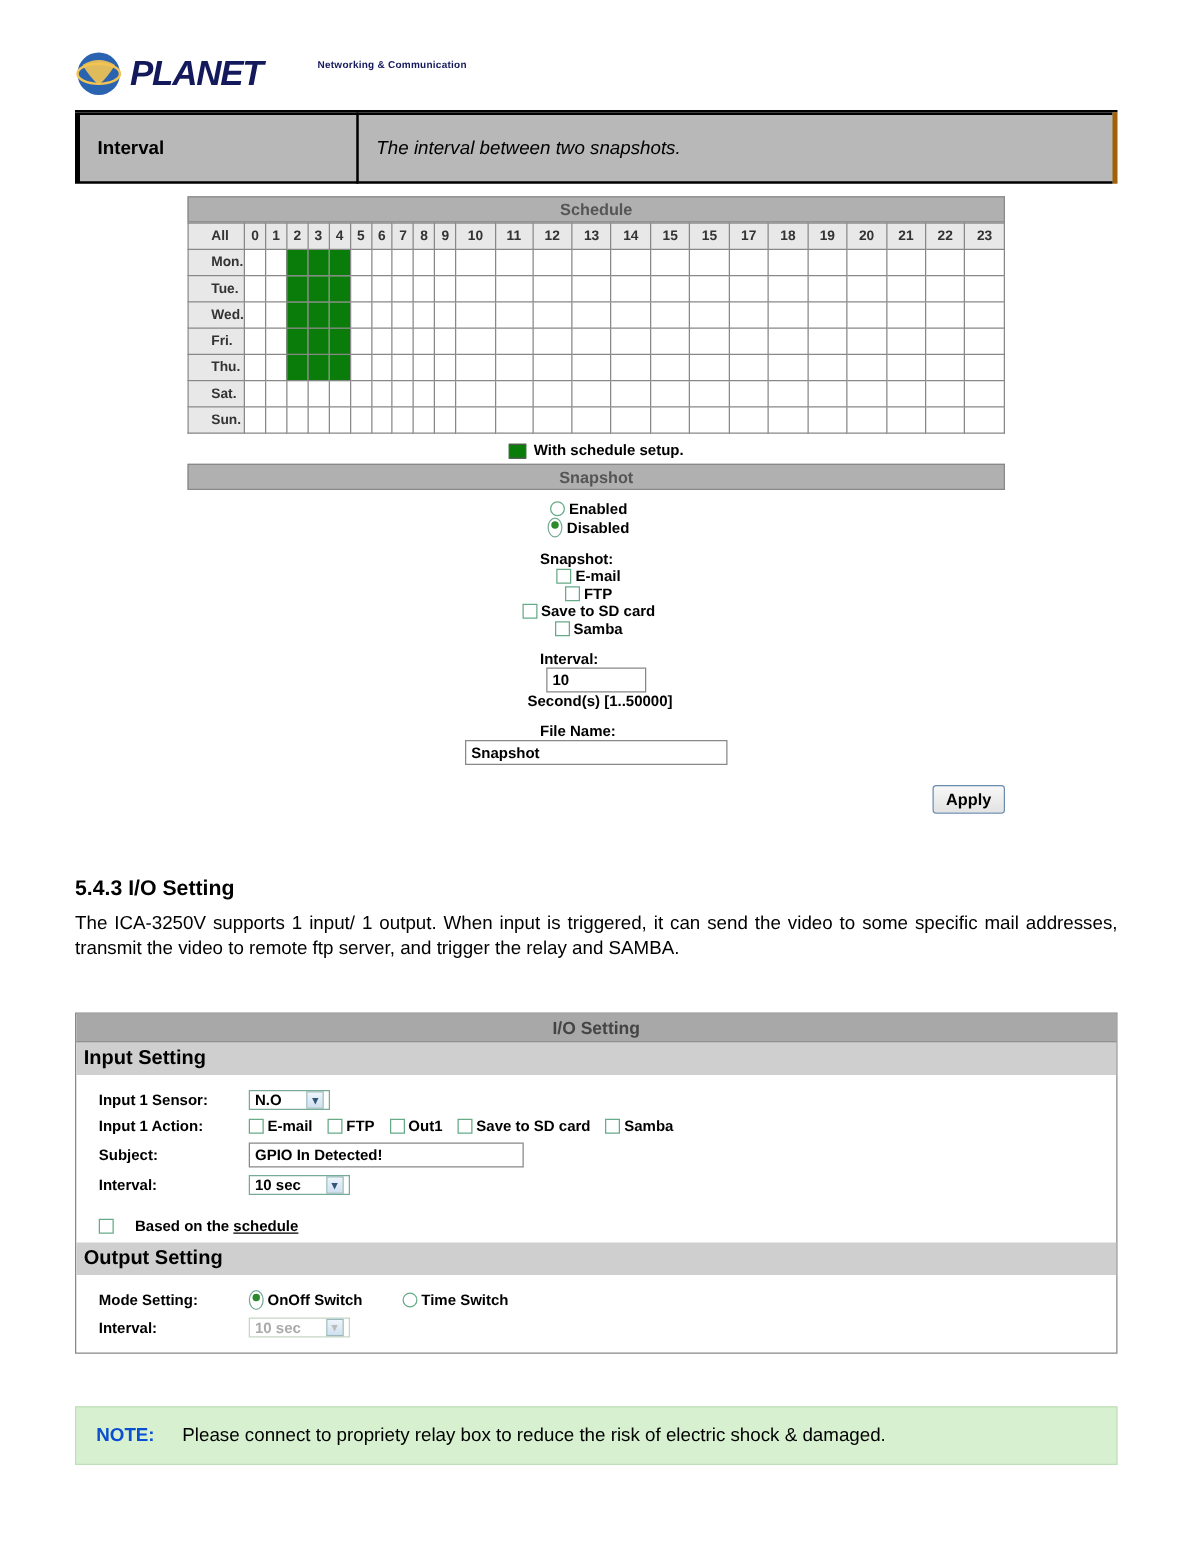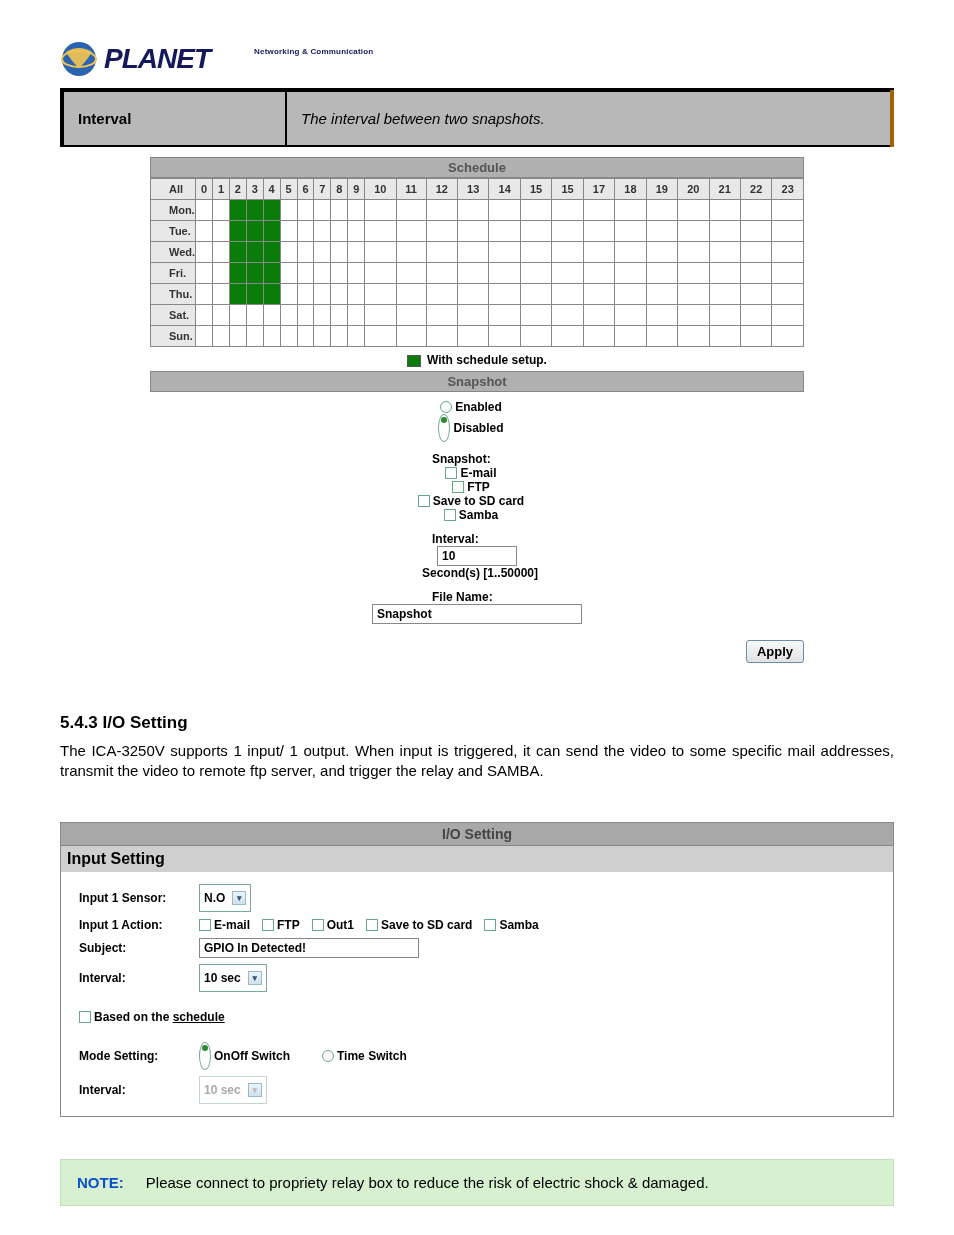--- a/index.html
+++ b/index.html
@@ -95,30 +95,30 @@
     background: #a8a8a8; text-align: center; font-weight: bold; font-size: 14px; color: #444;
     padding: 3px 0; border-bottom: 1px solid #888;
   }
   .io-sec-hdr {
     background: #cfcfcf; font-weight: bold; font-size: 16px; padding: 4px 6px;
   }
   .io-body { padding: 6px 18px; font-size: 12px; }
   .io-row { display: flex; align-items: center; margin: 6px 0; }
   .io-row .lab { width: 120px; font-weight: bold; font-size: 12px; }
   .sel {
-    border: 1px solid #7a9; background: #fff; height: 28px; font-size: 12px; font-weight: bold;
-    display: inline-flex; align-items: center; padding: 0 4px; gap: 7px;
+    border: 1px solid #7a9; background: #fff; height: 16px; font-size: 12px; font-weight: bold;
+    display: inline-flex; align-items: center; padding: 0 4px; gap: 20px;
   }
   .sel.disabled { color: #aaa; border-color: #c6d6c6; }
   .sel .arrow {
     width: 14px; height: 14px; border: 1px solid #9bb; background: linear-gradient(#eef4fb,#cfe0f0);
     display: inline-flex; align-items: center; justify-content: center; font-size: 9px; color: #357;
   }
   .sel.disabled .arrow { color: #bbb; }
-  .based-row { padding: 6px 18px; font-size: 12px; font-weight: bold; display:flex; align-items:center; gap:0;}
+  .based-row { padding: 6px 18px; font-size: 12px; font-weight: bold; display:flex; align-items:center; gap:14px;}
   .based-row .sched-link { text-decoration: underline; }
 
   .note-box {
     margin-top: 42px; background: #d6f0d0; border: 1px solid #c0e0b8;
     padding: 14px 16px; font-size: 15px;
   }
   .note-box .note-lbl { color: #0b4fd1; font-weight: bold; margin-right: 18px; }
 </style>
 </head>
 <body>
@@ -464,20 +464,21 @@
       <span class="sel">
         <span>10 sec</span>
           <span class="arrow">▾</span>
       </span>
     </div>
   </div>
   <div class="based-row">
     <span class="chk-box"></span>
     <span><span>Based on the </span><span class="sched-link">schedule</span></span>
   </div>
+  <div class="io-sec-hdr">Output Setting</div>
   <div class="io-body">
     <div class="io-row">
       <span class="lab">Mode Setting:</span>
       <span class="opt">
           <span class="radio-dot sel"></span>
           <span>OnOff Switch</span>
         </span>
       <span class="opt" style="margin-left:20px">
           <span class="radio-dot"></span>
           <span>Time Switch</span>

